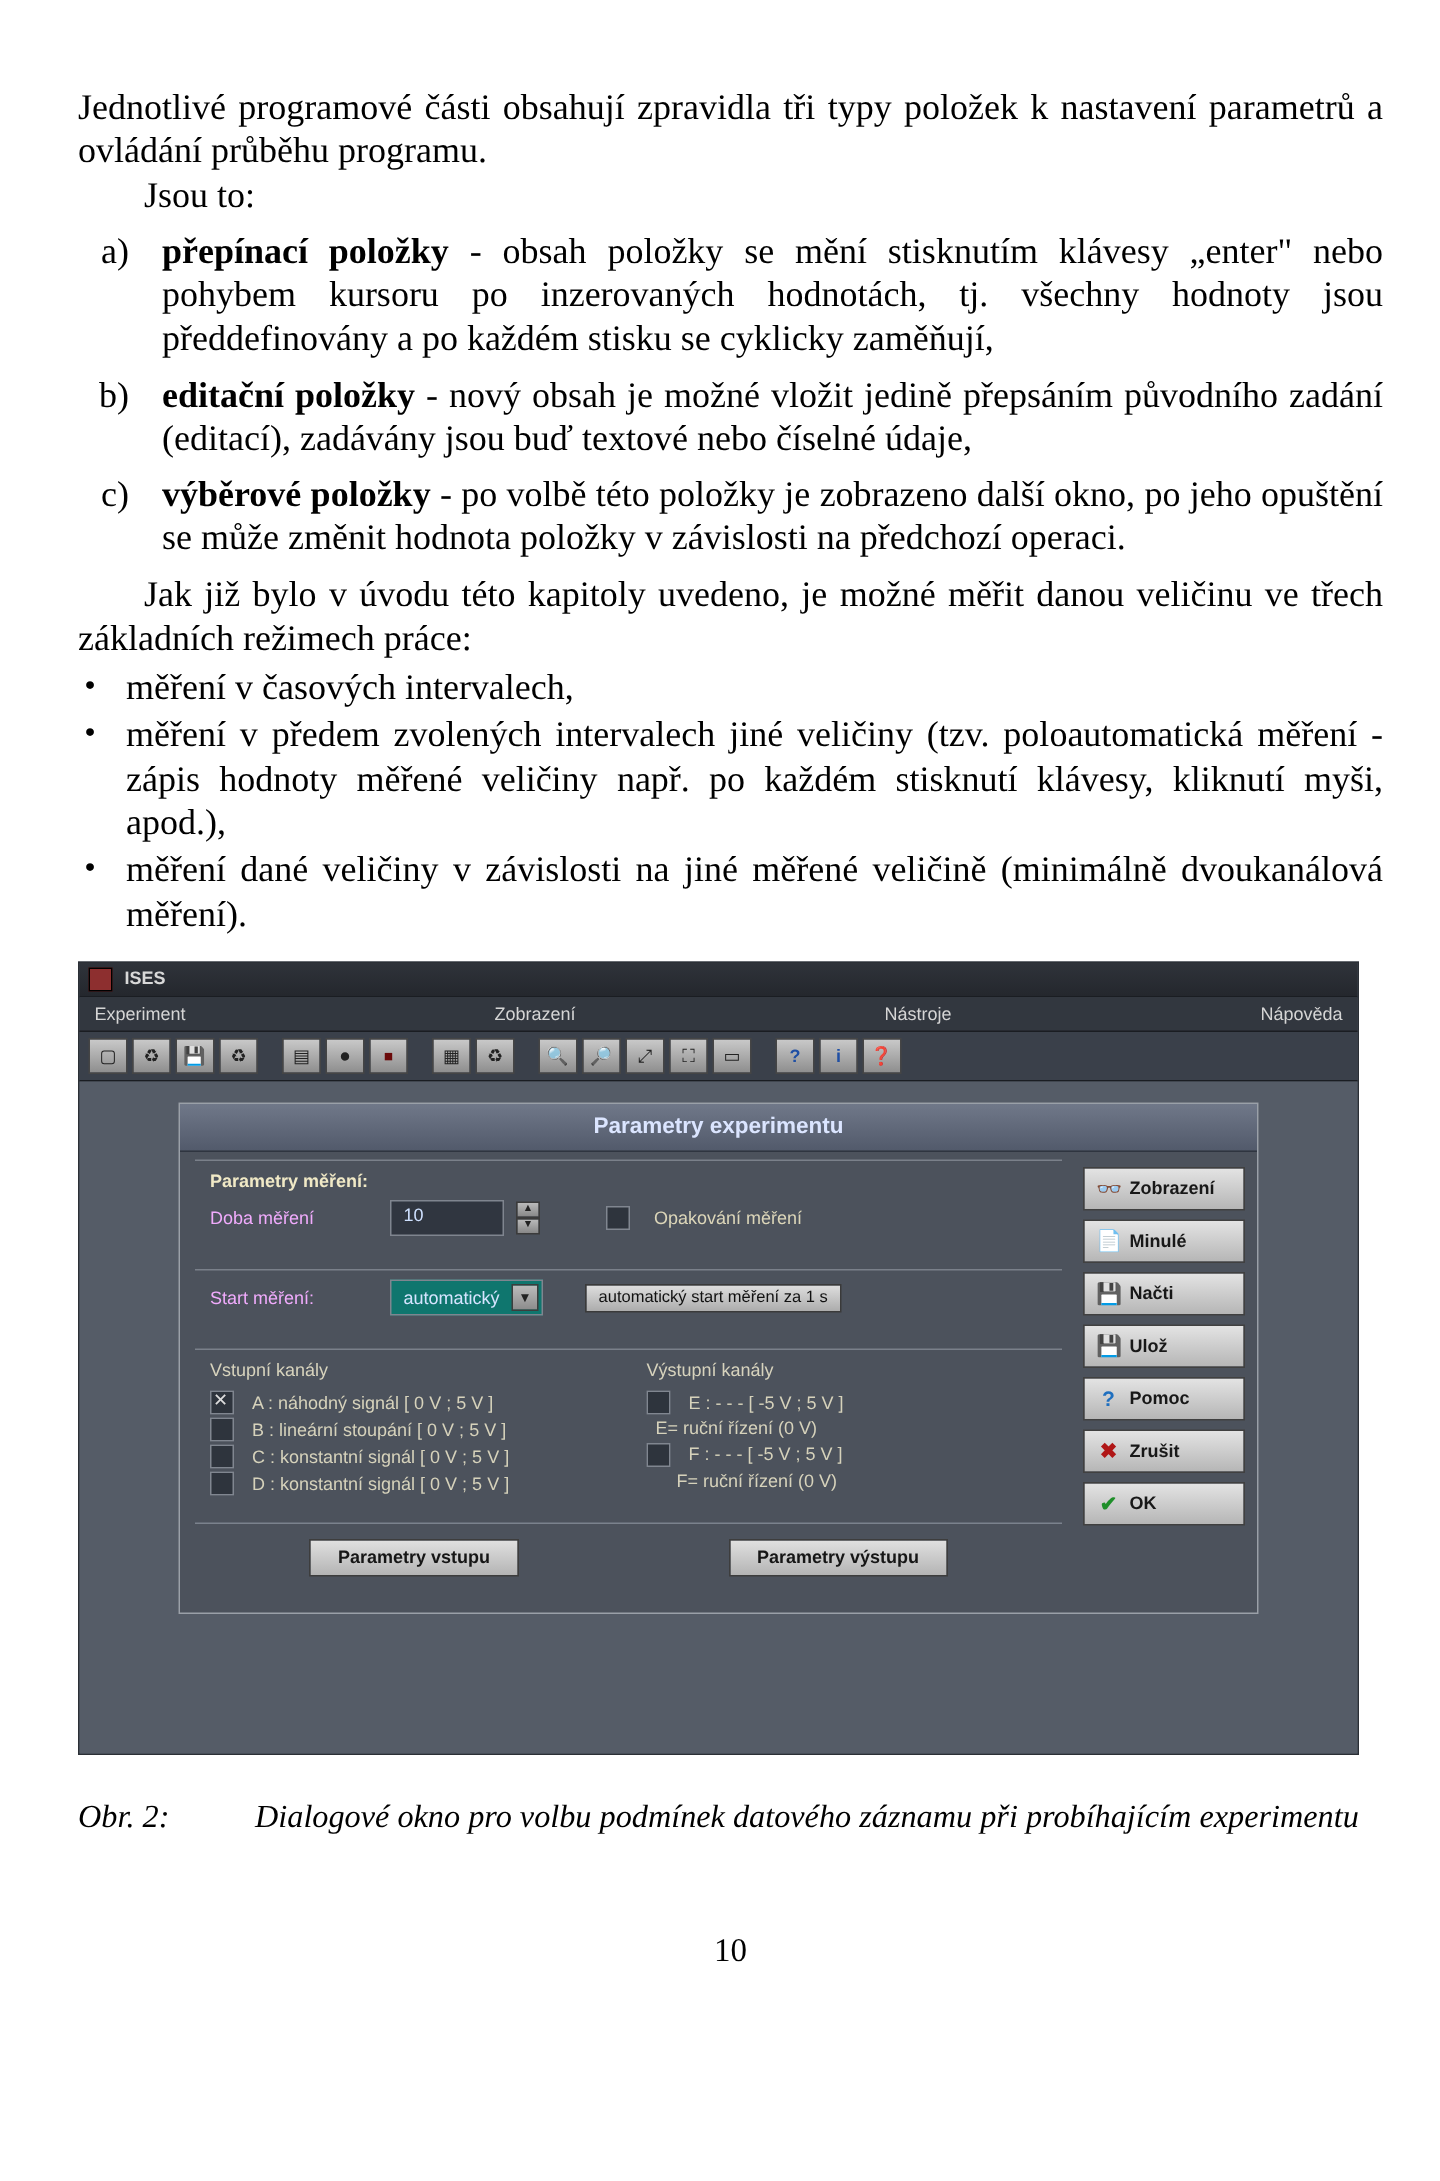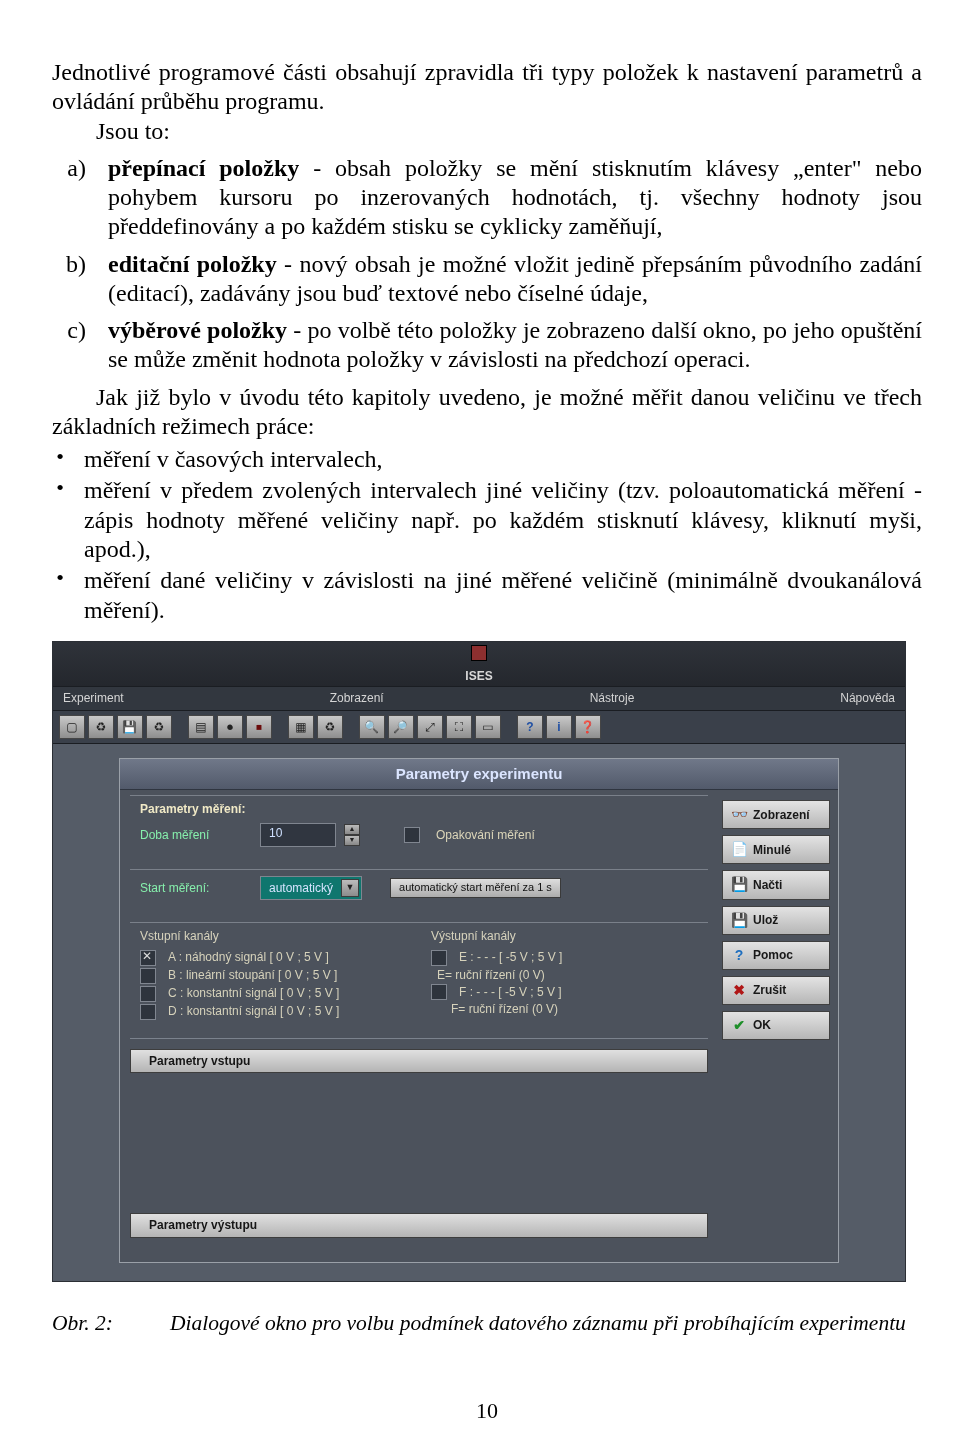--- a/index.html
+++ b/index.html
@@ -33,21 +33,20 @@
   font-family: Tahoma, Arial, sans-serif;
   font-size: 12px;
   color: #cfcfcf;
   border: 1px solid #2b2f35;
 }
 .tbar {
   background: linear-gradient(#2f333a,#24272d);
   display: flex; align-items: center; gap: 8px;
   padding: 3px 6px;
   border-bottom: 1px solid #1a1d22;
-  flex-direction: column;
 }
 .tbar .ticon { width: 14px; height: 14px; background: #8d2f2f; border: 1px solid #000; }
 .tbar .ttl { color: #d8d8d8; font-weight: bold; }
 .mbar { display: flex; gap: 18px; background: #32373f; padding: 4px 10px; border-bottom: 1px solid #1a1d22; justify-content: space-between; }
 .mbar span { color: #d5d5d5; }
 .toolbar { display: flex; gap: 3px; padding: 4px 6px; background: #3a404a; border-bottom: 1px solid #1a1d22; flex-wrap: wrap; align-items: center; }
 .tb-btn { width: 24px; height: 22px; background: linear-gradient(#c9c9c9,#8e8e8e); border: 1px solid #454545; display: flex; align-items: center; justify-content: center; color: #222; font-size: 12px; }
 .tb-btn.red { color: #6b0b0b; }
 .tb-btn.blue { color: #1f4fa4; font-weight: bold; }
 .tb-gap { width: 10px; }
@@ -65,21 +64,21 @@
 
 .group {
   border-top: 1px solid #7a808a;
   padding: 6px 10px 10px 10px;
   margin-bottom: 6px;
 }
 .grp-title { color: #f0e9c6; font-weight: bold; margin-bottom: 6px; }
 .grp-title.sub { color: #d7d3bd; font-weight: normal; }
 
 .row { display: flex; align-items: center; gap: 10px; margin-bottom: 6px; }
-.lblf { width: 110px; color: #86efac; }
+.lblf { width: 110px; color: #f0abfc; }
 .inp {
   background: #303640; border: 1px solid #7f858f; color: #cfe1ff;
   padding: 2px 8px; width: 58px; height: 18px; font-size: 12px;
 }
 .spin { display: flex; flex-direction: column; margin-left: -2px; }
 .spin div { width: 14px; height: 9px; background: linear-gradient(#bababa,#888); border: 1px solid #3b3b3b; font-size: 7px; text-align: center; line-height: 7px; color: #222; }
 .ck { width: 14px; height: 14px; border: 1px solid #808690; background: #2e343d; display: inline-block; margin-right: 6px; vertical-align: middle; }
 .ckx { position: relative; }
 .ckx::after { content: "✕"; position: absolute; left: 1px; top: -2px; color: #dcdcdc; font-size: 12px; }
 .cklbl { color: #dcd6b9; }
@@ -92,21 +91,21 @@
 .big-btn {
   background: linear-gradient(#e3e3e3,#b6b6b6);
   border: 1px solid #404040;
   display: flex; align-items: center; gap: 6px;
   padding: 5px 8px; color: #181818; font-weight: bold; font-size: 12px;
 }
 .big-btn .ic { font-size: 14px; width: 16px; text-align: center; }
 .seg-1 { background: linear-gradient(#dedede,#acacac); border: 1px solid #3a3a3a; padding: 2px 8px; font-size: 11px; color: #111; }
 .rightfield { background: #d7dbe2; border: 1px solid #3a3a3a; color: #111; width: 28px; height: 18px; text-align: center; font-size: 12px; }
 
-.bottom-btns { display: flex; gap: 140px; justify-content: center; padding: 10px 0 12px 0; border-top: 1px solid #7b828d; flex-direction: column; }
+.bottom-btns { display: flex; gap: 140px; justify-content: center; padding: 10px 0 12px 0; border-top: 1px solid #7b828d; }
 .wide-btn {
   background: linear-gradient(#e0e0e0,#b4b4b4); border: 1px solid #3d3d3d;
   padding: 4px 18px; color: #161616; font-weight: bold; font-size: 12px;
 }
 
 .caption-row { display: flex; gap: 26px; margin-top: 28px; font-style: italic; font-size: 21.5px; }
 .caption-row .clbl { flex: 0 0 92px; }
 .caption-row .ctext { flex: 1; text-align: justify; }
 
 .pagenum { text-align: center; font-size: 22px; margin-top: 62px; }

